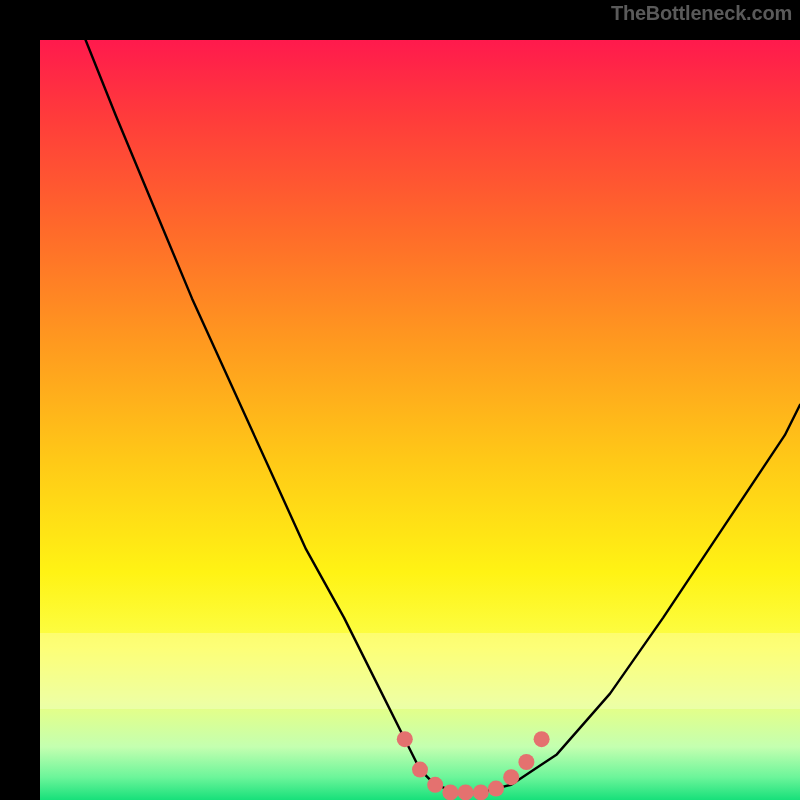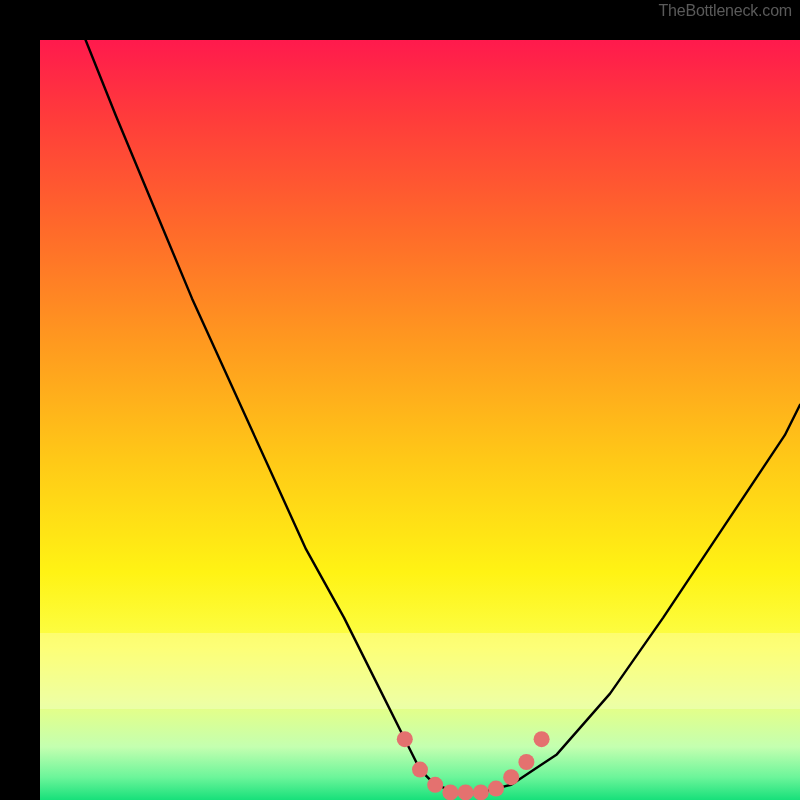--- a/index.html
+++ b/index.html
@@ -54,22 +54,22 @@
     position: absolute;
     top: 0;
     left: 0;
     width: 760px;
     height: 760px;
   }
   .watermark {
     position: absolute;
     top: 2px;
     right: 8px;
-    font-size: 16px;
-    font-weight: 400;
+    font-size: 20px;
+    font-weight: 700;
     color: #5a5a5a;
     letter-spacing: -0.2px;
     user-select: none;
   }
 </style>
 </head>
 <body>
 
 <div class="frame">
   <div class="plot-area">

